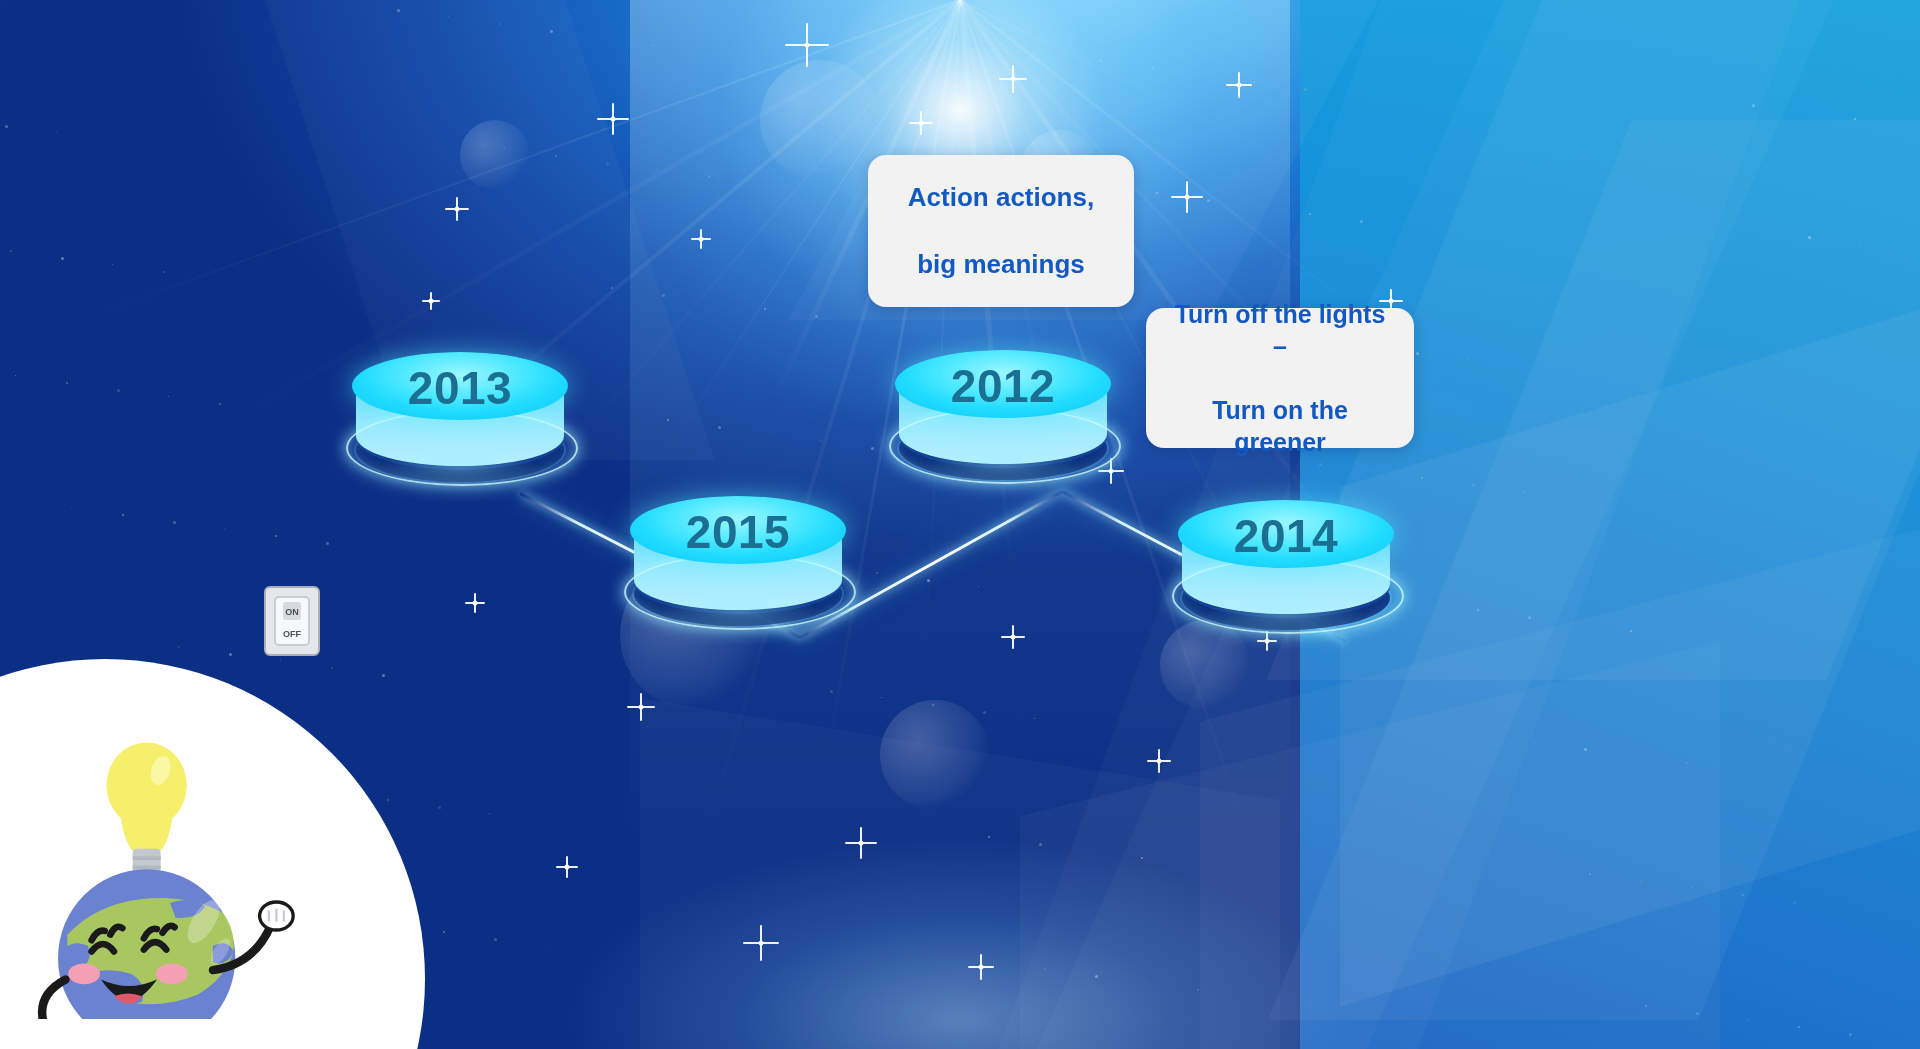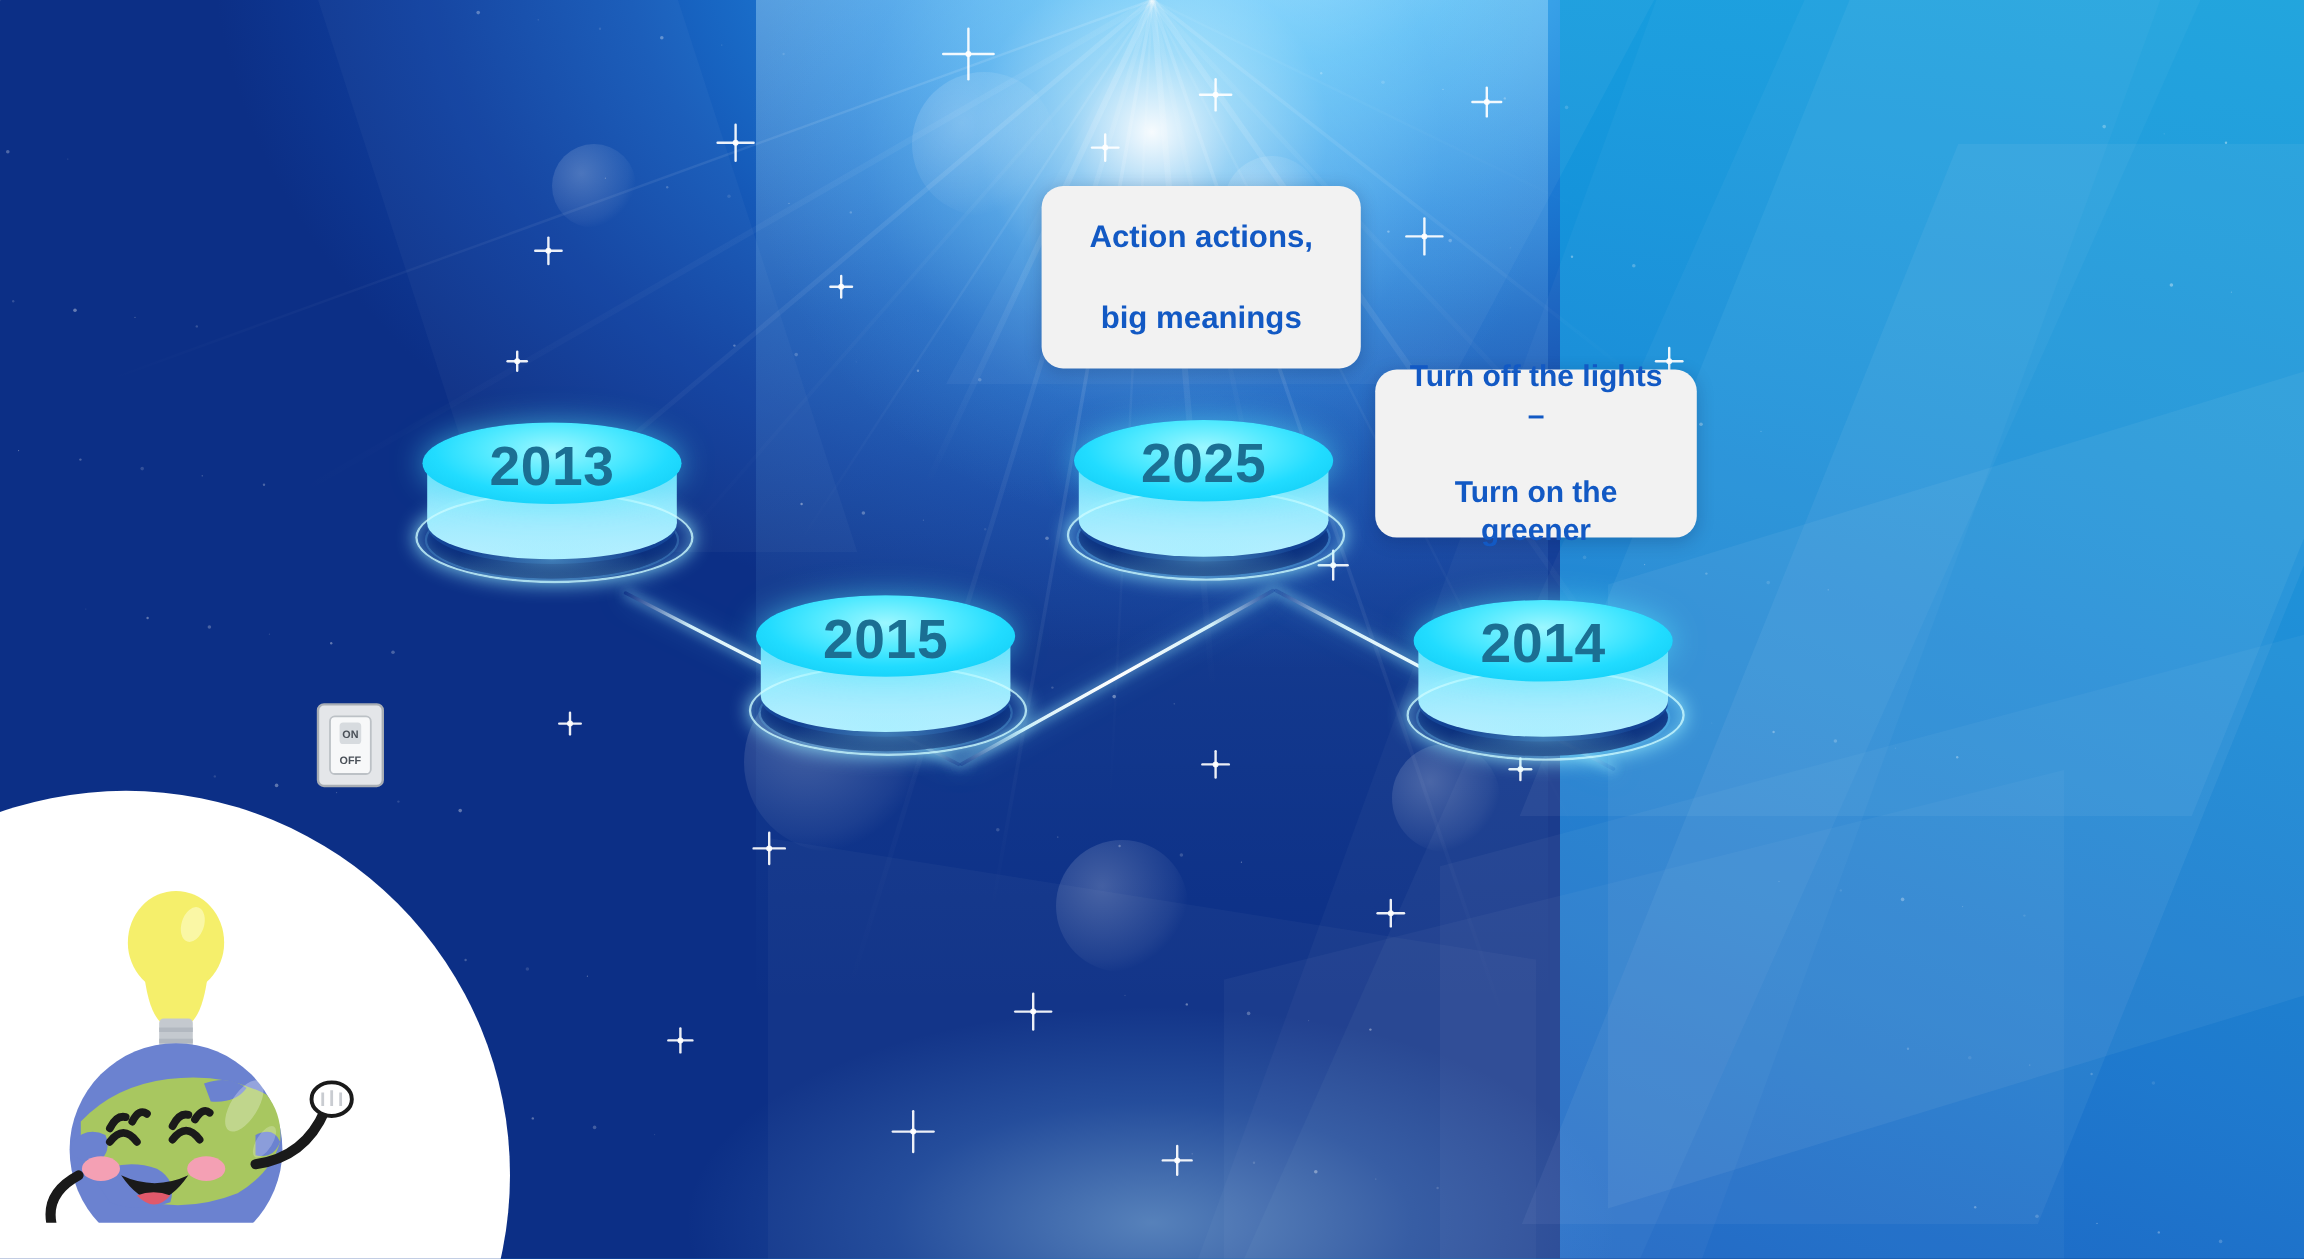--- a/index.html
+++ b/index.html
@@ -395,21 +395,21 @@
   </div>
 
   <div class="disc" style="left:895px;top:350px;">
     <div class="r3 ring"></div>
     <div class="r2 ring"></div>
     <div class="r1 ring"></div>
     <div class="body"></div>
     <div class="glow-ring"></div>
     <div class="under"></div>
     <div class="top"></div>
-    <div class="label">2025</div>
+    <div class="label">2012</div>
   </div>
 
   <div class="disc" style="left:1178px;top:500px;">
     <div class="r3 ring"></div>
     <div class="r2 ring"></div>
     <div class="r1 ring"></div>
     <div class="body"></div>
     <div class="glow-ring"></div>
     <div class="under"></div>
     <div class="top"></div>

